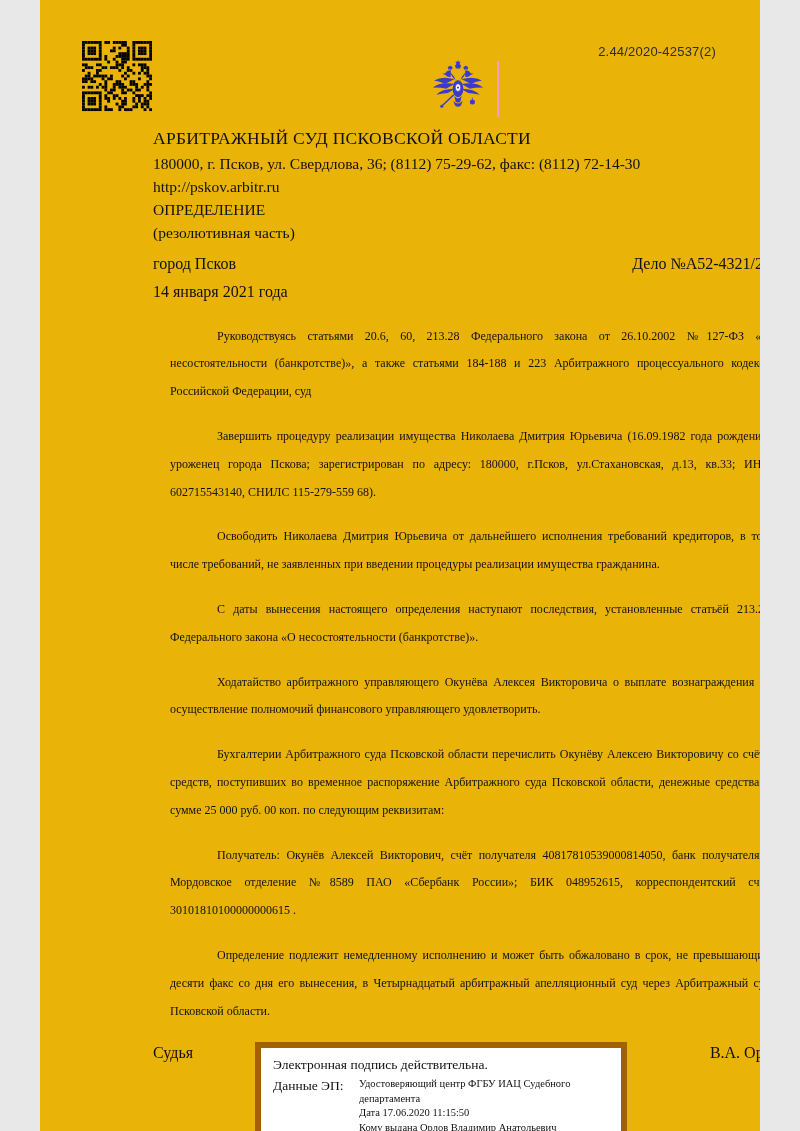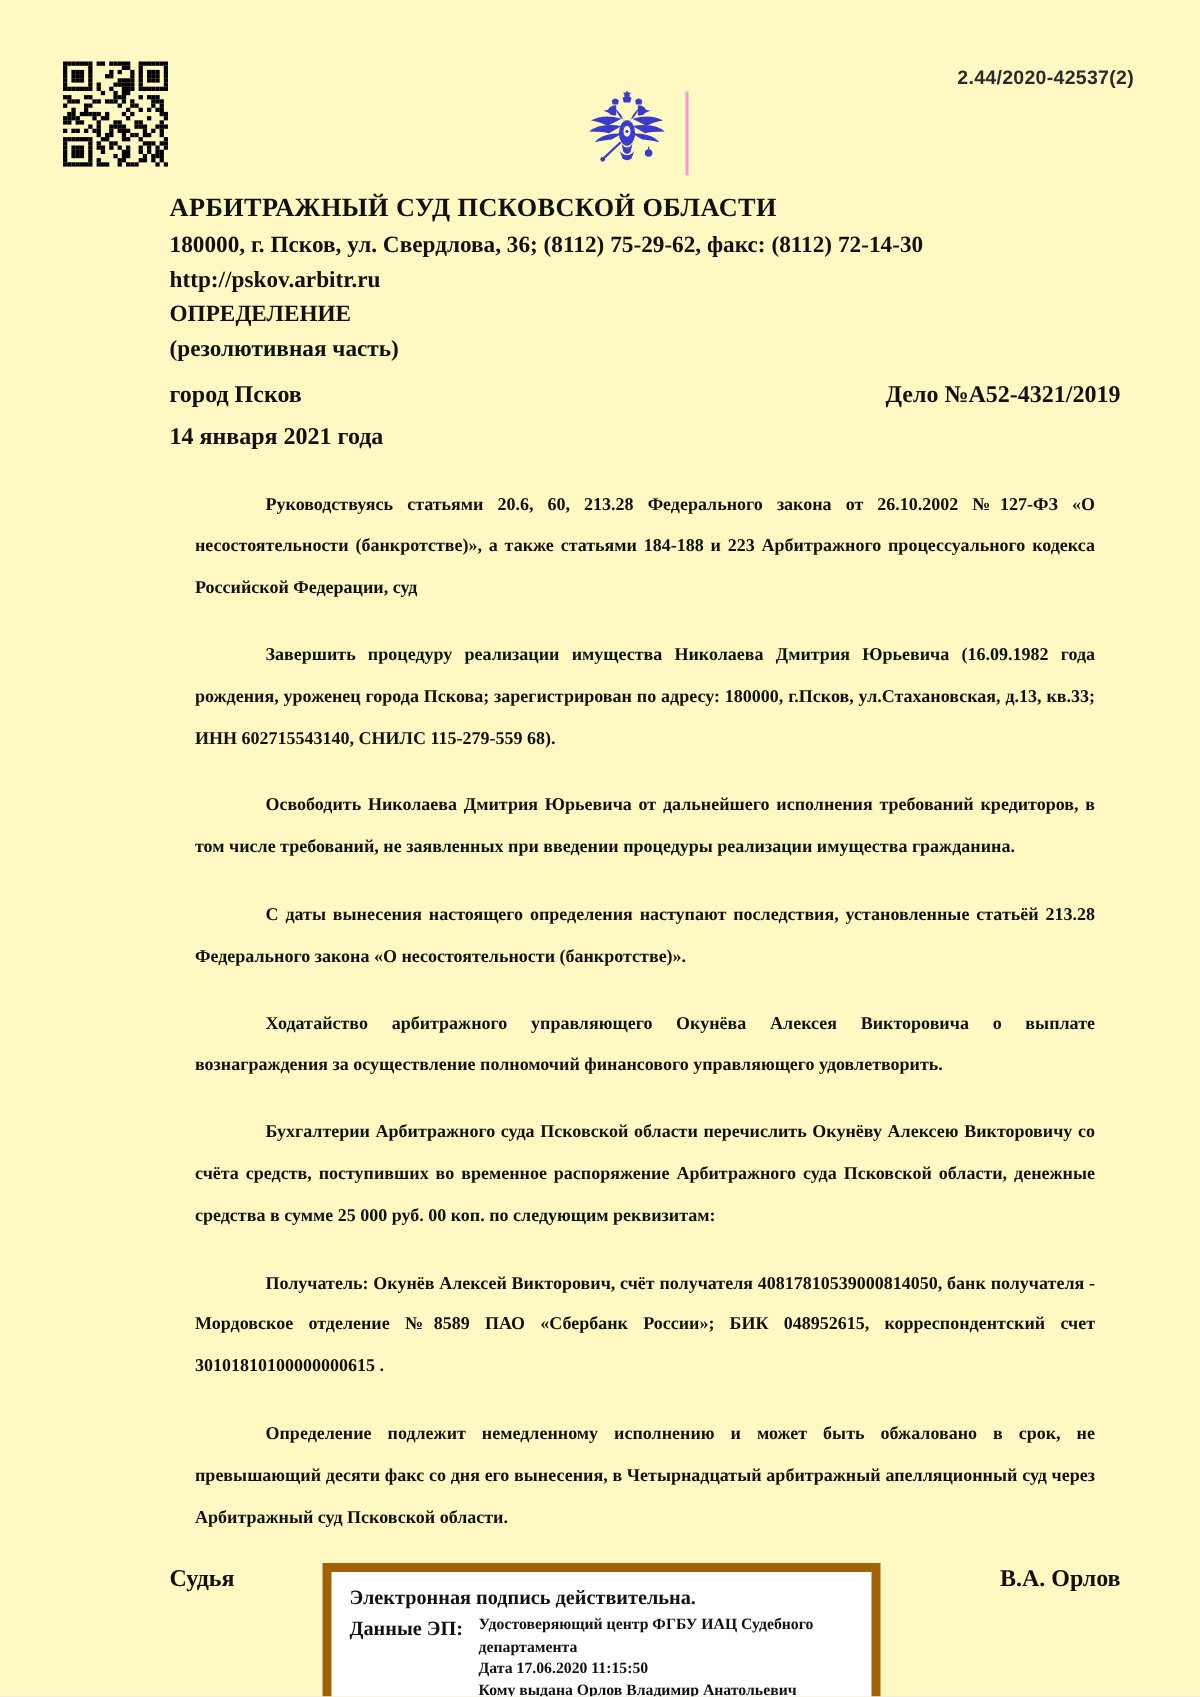--- a/index.html
+++ b/index.html
@@ -1,24 +1,23 @@
 <!DOCTYPE html>
 <html lang="ru"><head>
 <meta charset="utf-8">
 <style>
   html,body{margin:0;padding:0;background:#e8e8e8;}
   .page{
     position:relative;
-    width:800px;height:1131px;
+    width:720px;height:1131px;
     margin:0 auto;
-    background:#fef9c3;
+    background:#eab308;
     font-family:"Liberation Serif","DejaVu Serif",serif;
     color:#111111;
     overflow:hidden;
-    font-weight:bold;
   }
   
   .qr{position:absolute;left:42px;top:40px;width:70px;height:72px;}
   .doc-number{
     position:absolute;top:44px;right:44px;
     font-family:"Liberation Sans","DejaVu Sans",sans-serif;
     font-size:13px;color:#2b2b2b;letter-spacing:.2px;
   }
   .emblem-wrap{position:absolute;left:388px;top:58px;width:76px;height:64px;}
   .emblem{position:absolute;left:0;top:2px;width:60px;height:60px;}

